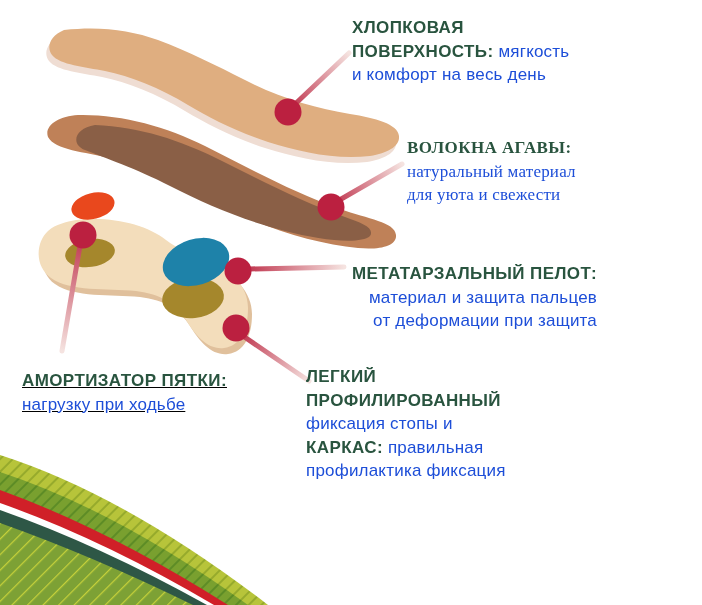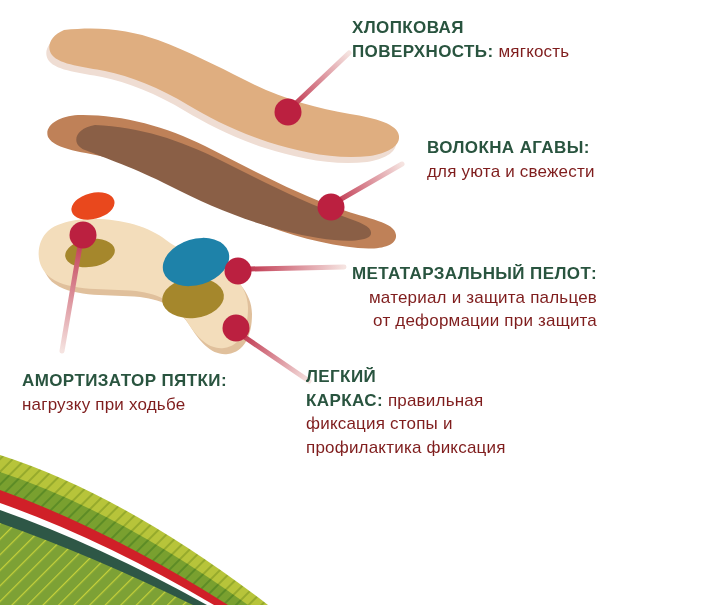--- a/index.html
+++ b/index.html
@@ -7,26 +7,26 @@
     position:relative;width:702px;height:605px;background:#ffffff;overflow:hidden;
     font-family:"Liberation Sans","DejaVu Sans",sans-serif;
   }
   .art{position:absolute;left:0;top:0;}
   .corner{position:absolute;left:0;top:445px;}
   .callout{position:absolute;}
   .cl-line{
     white-space:nowrap;font-size:17px;line-height:23.5px;color:#2e5c49;letter-spacing:.2px;
   }
   .cl-b{font-weight:700;color:#29543f;letter-spacing:.4px;}
-  .cl-r{font-weight:400;color:#7f1d1d;}
+  .cl-r{font-weight:400;color:#1d4ed8;}
   
   .c0{left:352px;top:16px;}
-  .c1{left:427px;top:136px;}
+  .c1{left:407px;top:136px;font-family:Liberation Serif, serif;}
   .c2{left:352px;top:262px;text-align:right;}
-  .c3{left:22px;top:369px;}
+  .c3{left:22px;top:369px;text-decoration:underline;}
   .c4{left:306px;top:365px;}
 </style>
 </head>
 <body>
 
 <div class="stage">
 
   <svg class="art" width="702" height="605" viewBox="0 0 702 605" aria-hidden="true">
     <defs>
       <linearGradient id="lg1" gradientUnits="userSpaceOnUse" x1="293" y1="106" x2="349" y2="53">
@@ -83,38 +83,41 @@
       <circle cx="331" cy="207" r="13.5"></circle>
       <circle cx="238" cy="271" r="13.5"></circle>
       <circle cx="236" cy="328" r="13.5"></circle>
       <circle cx="83" cy="235" r="13.5"></circle>
     </g>
   </svg>
 
   <div class="callout c0">
       <div class="cl-line"><span class="cl-b">ХЛОПКОВАЯ</span></div>
       <div class="cl-line"><span class="cl-b">ПОВЕРХНОСТЬ:</span><span class="cl-r"> мягкость</span></div>
+      <div class="cl-line"><span class="cl-r">и комфорт на весь день</span></div>
     </div>
   <div class="callout c1">
       <div class="cl-line"><span class="cl-b">ВОЛОКНА АГАВЫ:</span></div>
+      <div class="cl-line"><span class="cl-r">натуральный материал</span></div>
       <div class="cl-line"><span class="cl-r">для уюта и свежести</span></div>
     </div>
   <div class="callout c2">
       <div class="cl-line"><span class="cl-b">МЕТАТАРЗАЛЬНЫЙ ПЕЛОТ:</span></div>
       <div class="cl-line"><span class="cl-r">материал и защита пальцев</span></div>
       <div class="cl-line"><span class="cl-r">от деформации при защита</span></div>
     </div>
   <div class="callout c3">
       <div class="cl-line"><span class="cl-b">АМОРТИЗАТОР ПЯТКИ:</span></div>
       <div class="cl-line"><span class="cl-r">нагрузку при ходьбе</span></div>
     </div>
   <div class="callout c4">
       <div class="cl-line"><span class="cl-b">ЛЕГКИЙ</span></div>
+      <div class="cl-line"><span class="cl-b">ПРОФИЛИРОВАННЫЙ</span></div>
+      <div class="cl-line"><span class="cl-r">фиксация стопы и</span></div>
       <div class="cl-line"><span class="cl-b">КАРКАС:</span><span class="cl-r"> правильная</span></div>
-      <div class="cl-line"><span class="cl-r">фиксация стопы и</span></div>
       <div class="cl-line"><span class="cl-r">профилактика фиксация</span></div>
     </div>
 
   <svg class="corner" width="280" height="160" viewBox="0 0 280 160" aria-hidden="true">
     <defs>
       <pattern id="hatchBand1" width="9" height="9" patternUnits="userSpaceOnUse" patternTransform="rotate(45)">
         <rect width="9" height="9" fill="#b7c43a"></rect>
         <line x1="0" y1="0" x2="0" y2="9" stroke="#96aa2c" stroke-width="4"></line>
       </pattern>
       <pattern id="hatchBand2" width="9" height="9" patternUnits="userSpaceOnUse" patternTransform="rotate(45)">

